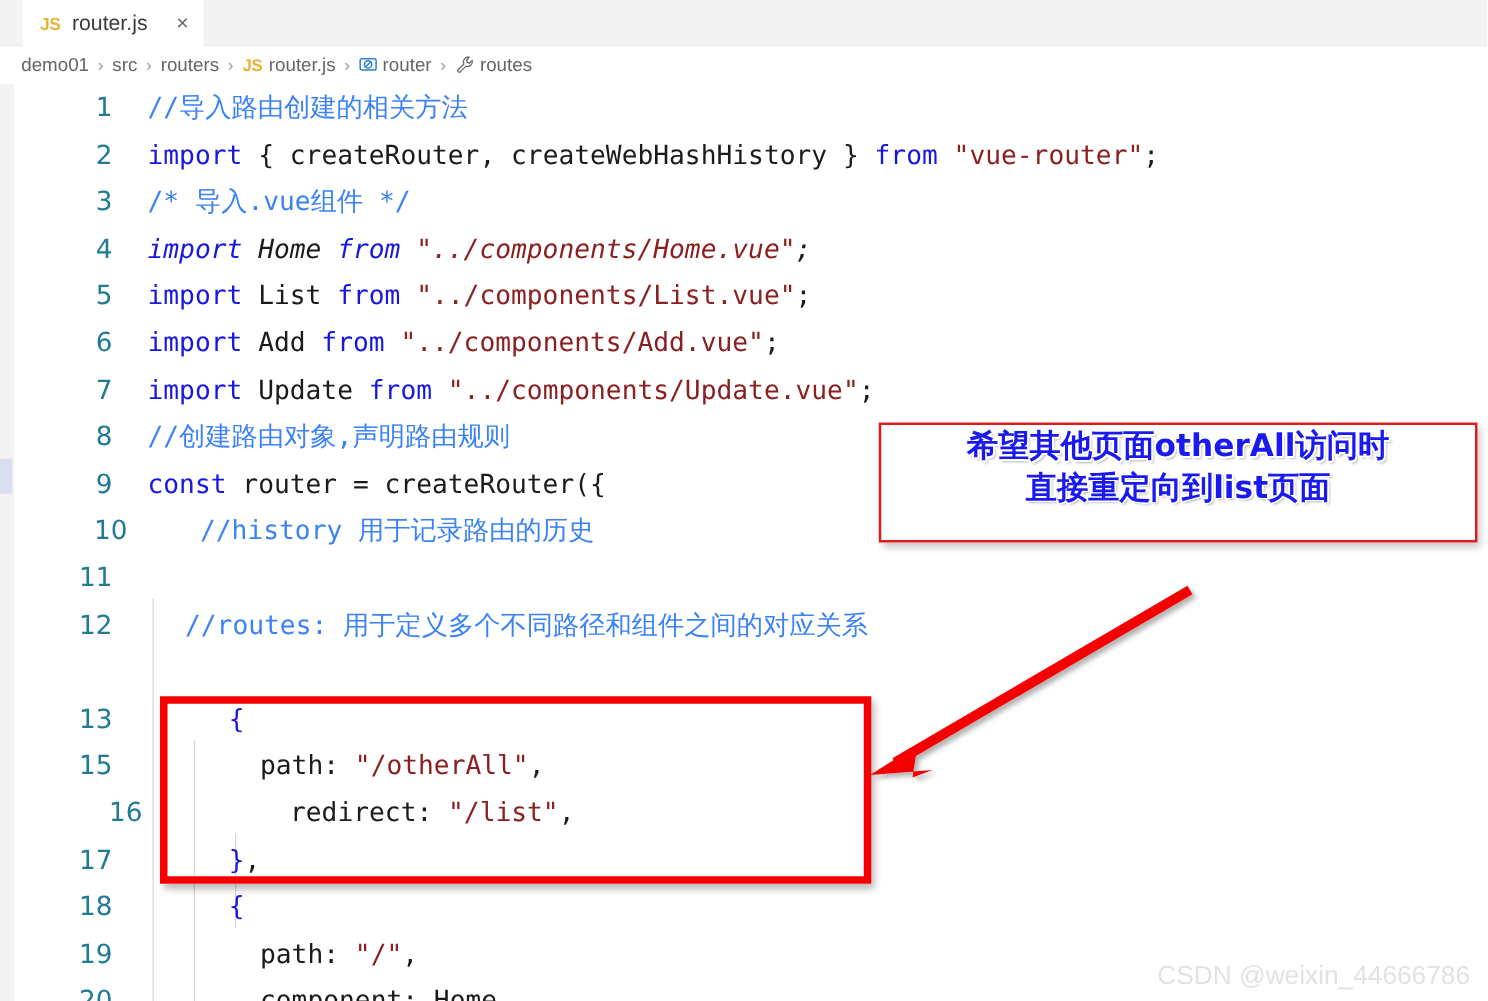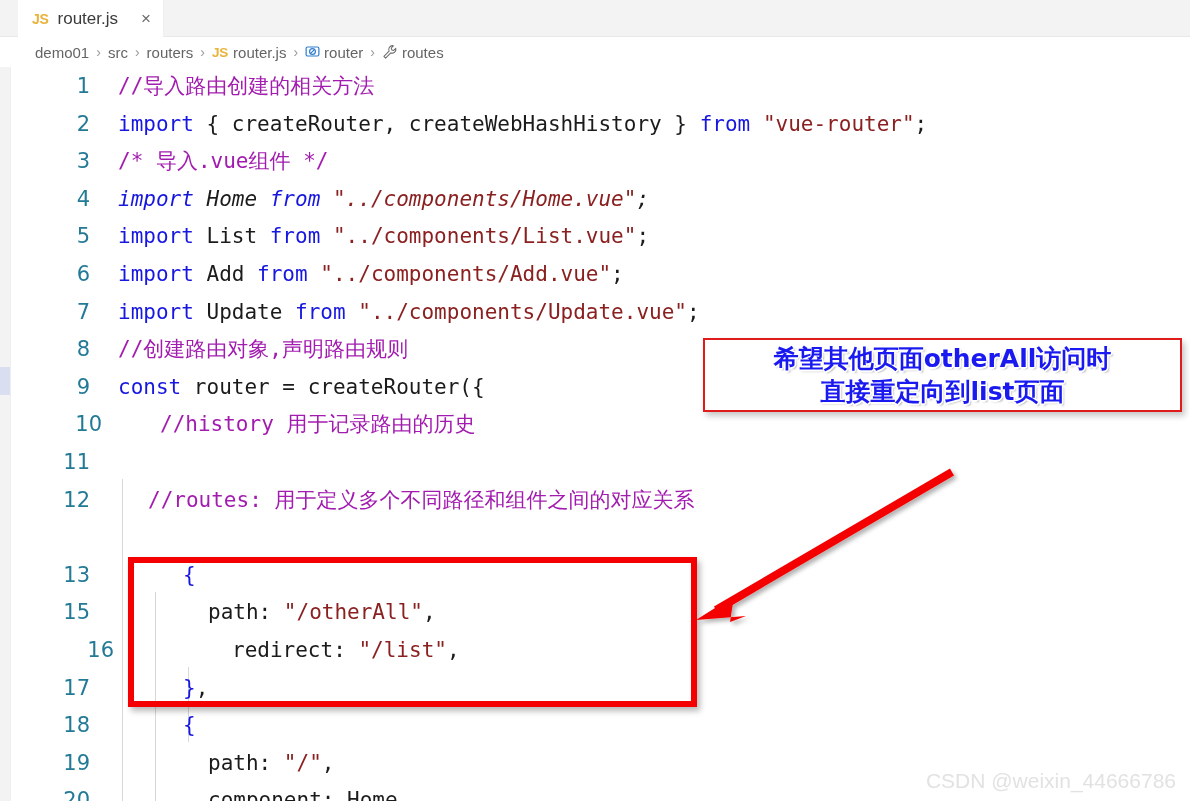--- a/index.html
+++ b/index.html
@@ -60,21 +60,21 @@
   }
 
   
   .breadcrumb {
     position: absolute;
     left: 0; top: 37px;
     width: 1190px; height: 30px;
     background: #ffffff;
     display: flex;
     align-items: center;
-    padding-left: 35px;
+    padding-left: 17px;
     gap: 0px;
   }
   .crumb {
     font-family: "Liberation Sans", sans-serif;
     font-size: 15px;
     color: #656565;
     white-space: nowrap;
   }
   .crumb-sep {
     font-family: "Liberation Sans", sans-serif;
@@ -159,45 +159,45 @@
     position: absolute;
     left: 118px;
     font-family: "DejaVu Sans Mono", monospace;
     font-size: 21px;
     line-height: 37.6px;
     white-space: pre;
     letter-spacing: 0px;
   }
 
   
-  .tk-com   { color: #a21caf; }   
+  .tk-com   { color: #3b82f6; }   
   .tk-kw    { color: #1717e0; }   
   .tk-str   { color: #8b2020; }   
   .tk-plain { color: #1b1b1b; }   
   .tk-brace { color: #1717e0; }   
 
   
   .indent-guide {
     position: absolute;
     width: 1px;
     background: #d8d8d8;
   }
 
   
   .anno-box {
     position: absolute;
     left: 703px; top: 338px;
-    width: 479px; height: 74px;
+    width: 479px; height: 96px;
     border: 2px solid #e01b1b;
     background: #ffffff;
     box-shadow: 3px 4px 6px rgba(0,0,0,0.22);
     display: flex;
     flex-direction: column;
     align-items: center;
-    justify-content: center;
+    justify-content: flex-start;
   }
   .anno-line {
     font-family: "DejaVu Sans", sans-serif;
     font-size: 25px;
     font-weight: bold;
     color: #1a1af0;
     line-height: 1.32;
     white-space: nowrap;
     text-shadow:
        1.5px 0 0 #ffffff, -1.5px 0 0 #ffffff,

